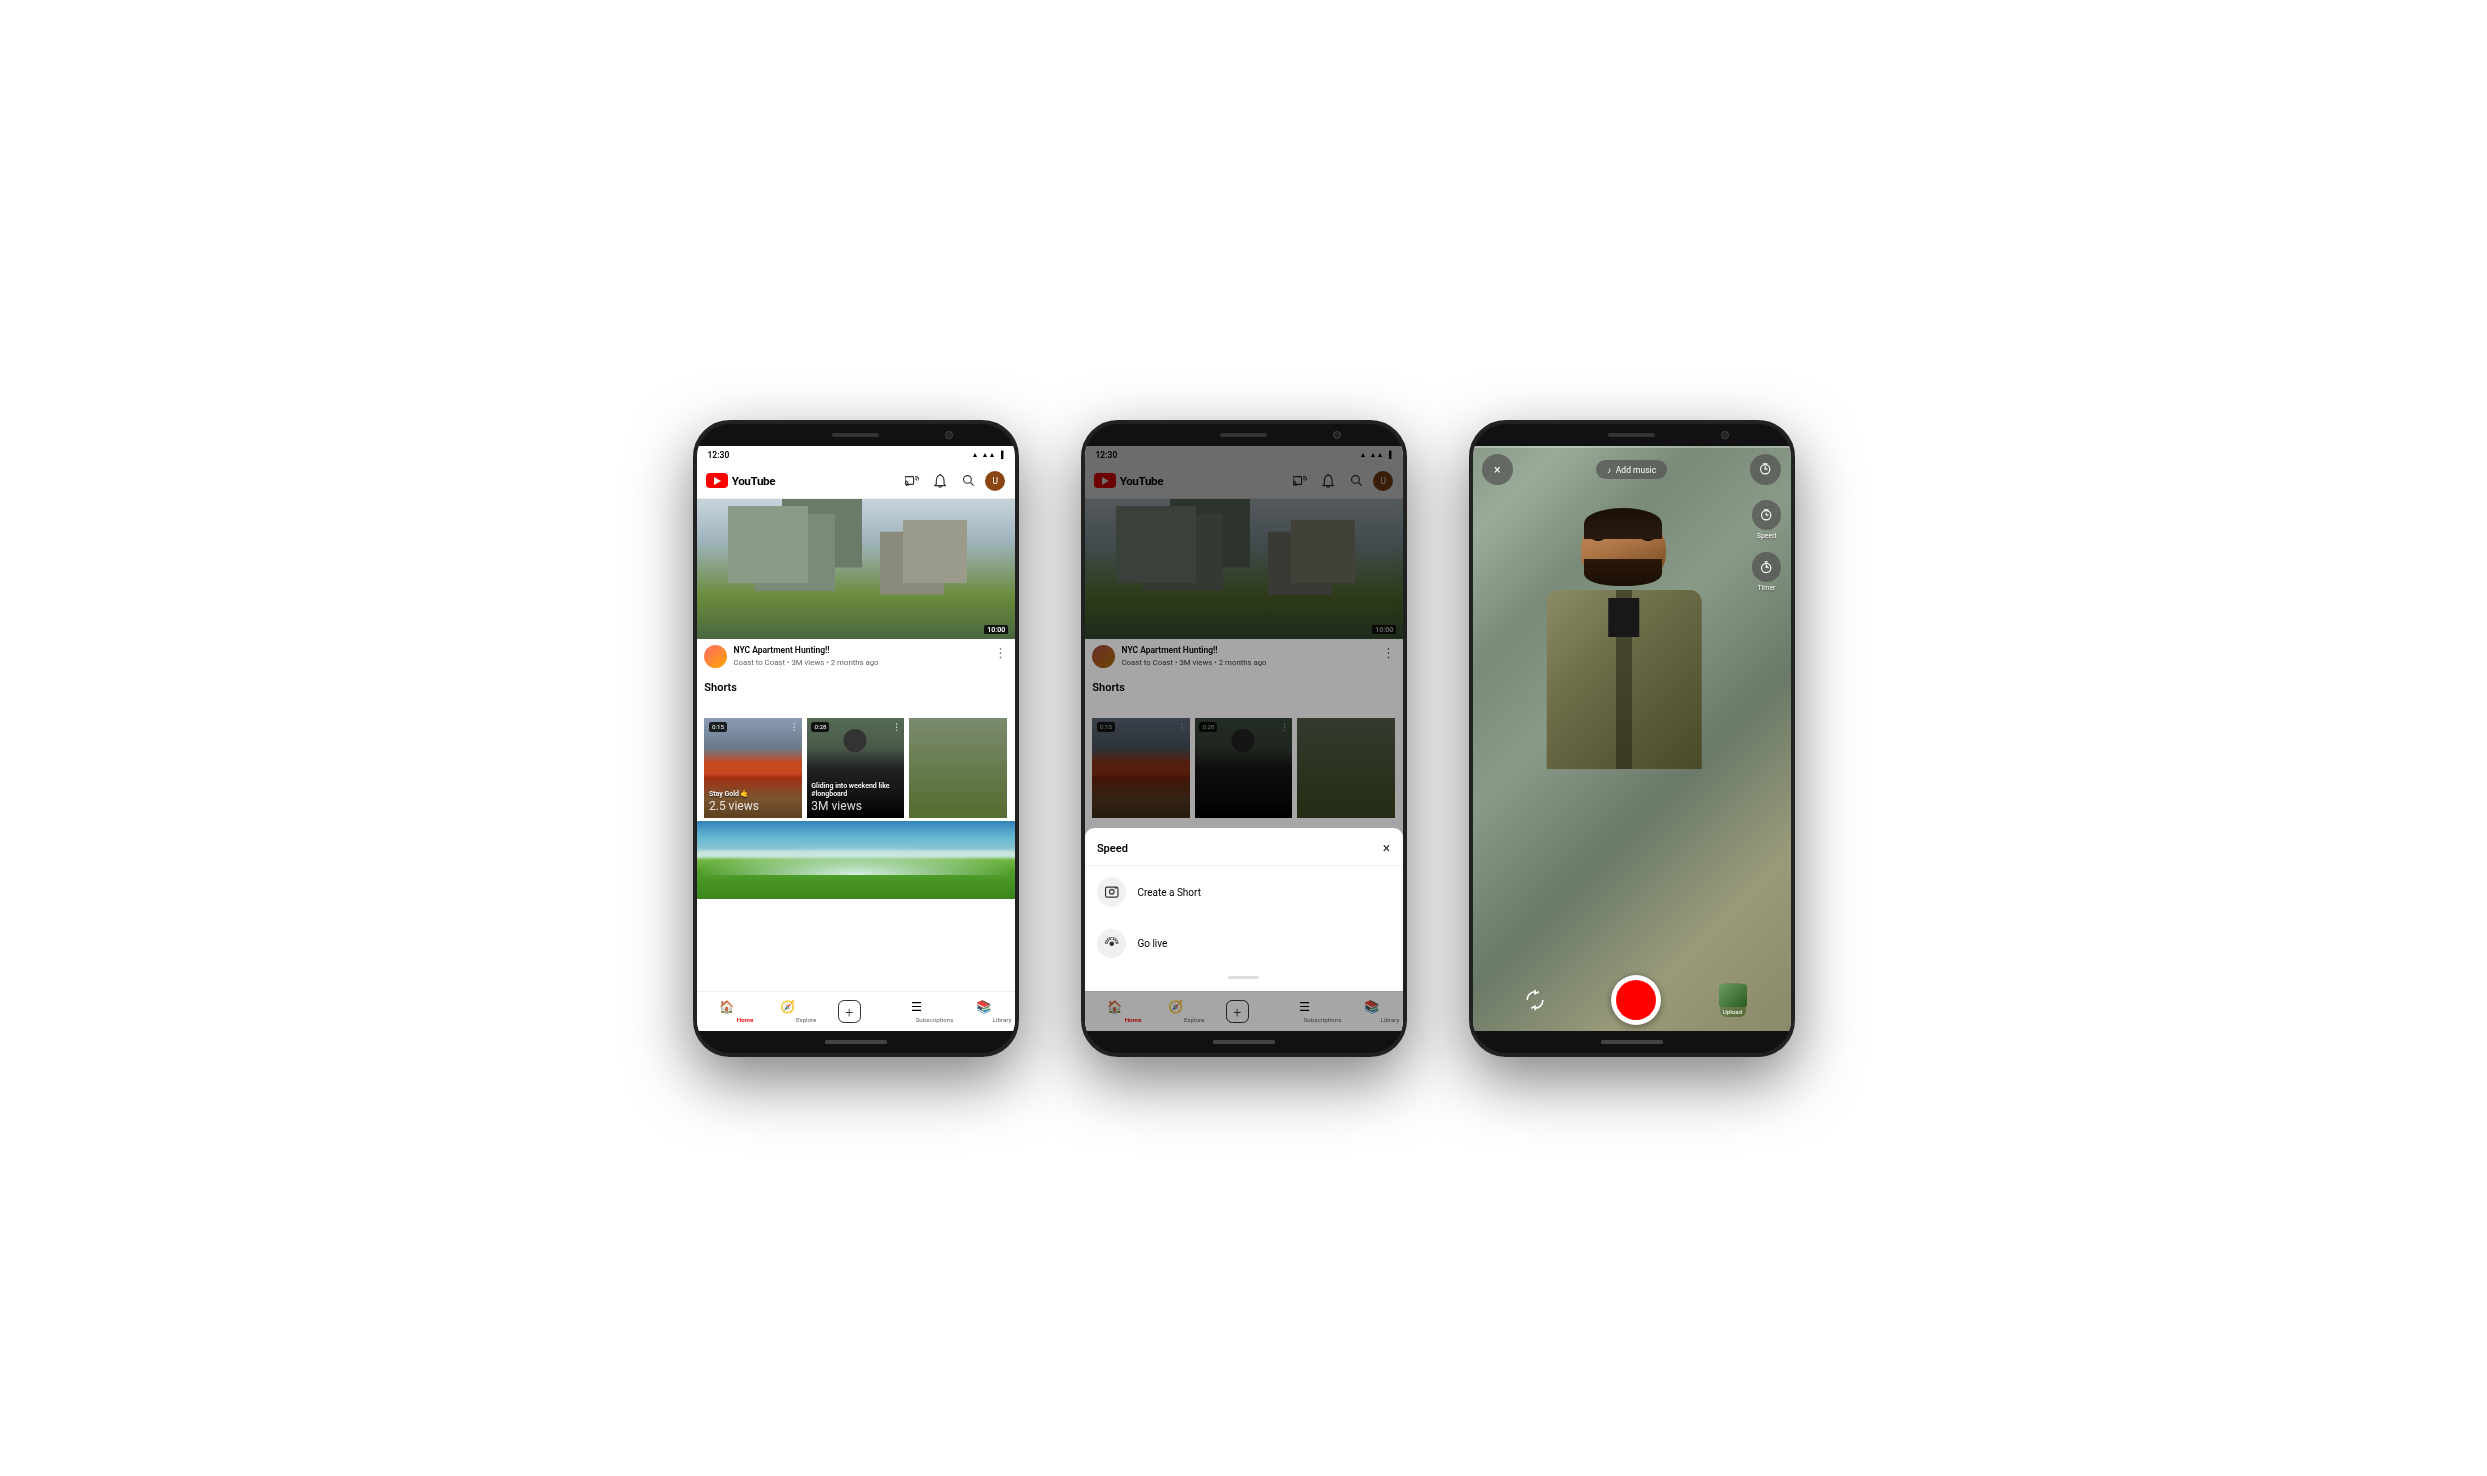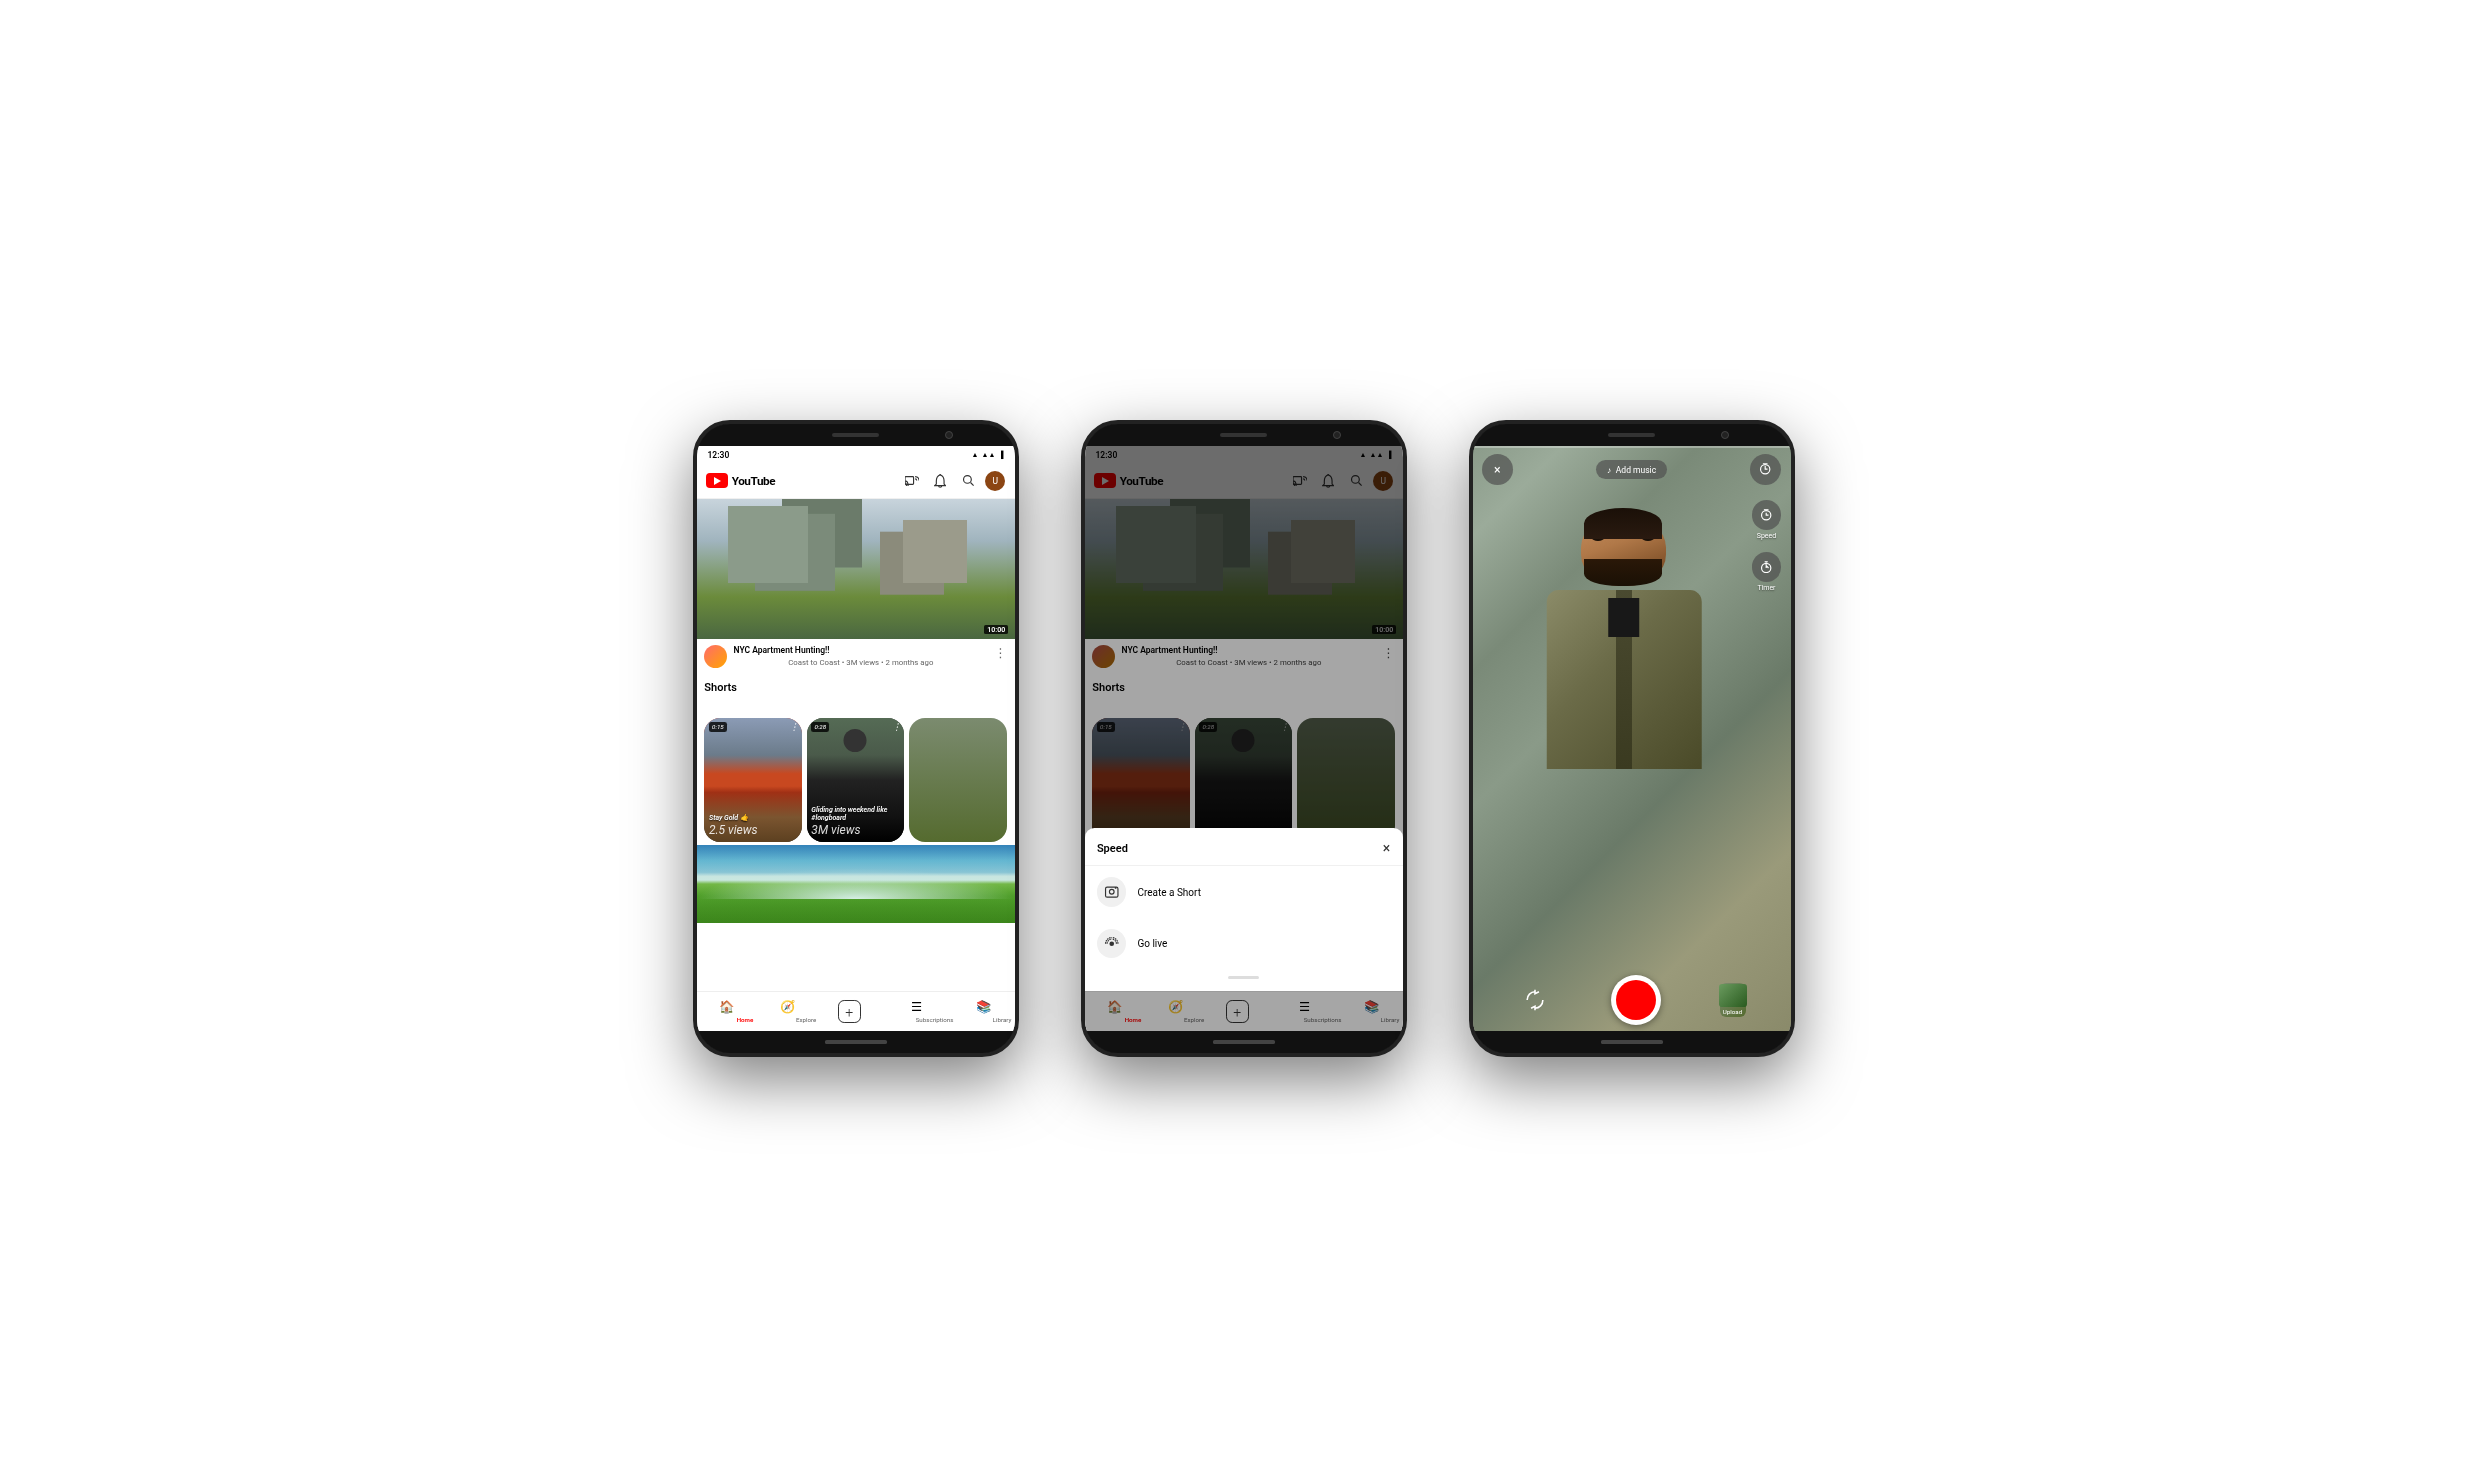--- a/index.html
+++ b/index.html
@@ -226,21 +226,20 @@
       font-size: 8.5px;
       font-weight: 600;
       color: #000;
       line-height: 1.3;
     }
 
     .video-subtitle {
       font-size: 7.8px;
       color: #666;
       margin-top: 1.6px;
-      text-align: center;
     }
 
     .video-more {
       font-size: 12.4px;
       color: #666;
     }
 
     
     .shorts-section {
       padding: 6.2px 7.8px 3.1px;
@@ -254,26 +253,25 @@
       margin-bottom: 24px;
     }
 
     .shorts-row {
       display: flex;
       gap: 4.7px;
     }
 
     .short-card {
       flex: 1;
-      height: 124px;
-      border-radius: 16px;
+      height: 100px;
+      border-radius: 0;
       overflow: hidden;
       position: relative;
       background: #333;
-      font-style: italic;
     }
 
     .short-card-1 {
       background: linear-gradient(180deg, #c0392b 0%, #8B4513 40%, #555 80%, #333 100%);
     }
 
     .short-card-2 {
       background: linear-gradient(180deg, #555 0%, #333 40%, #222 80%, #111 100%);
     }
 

